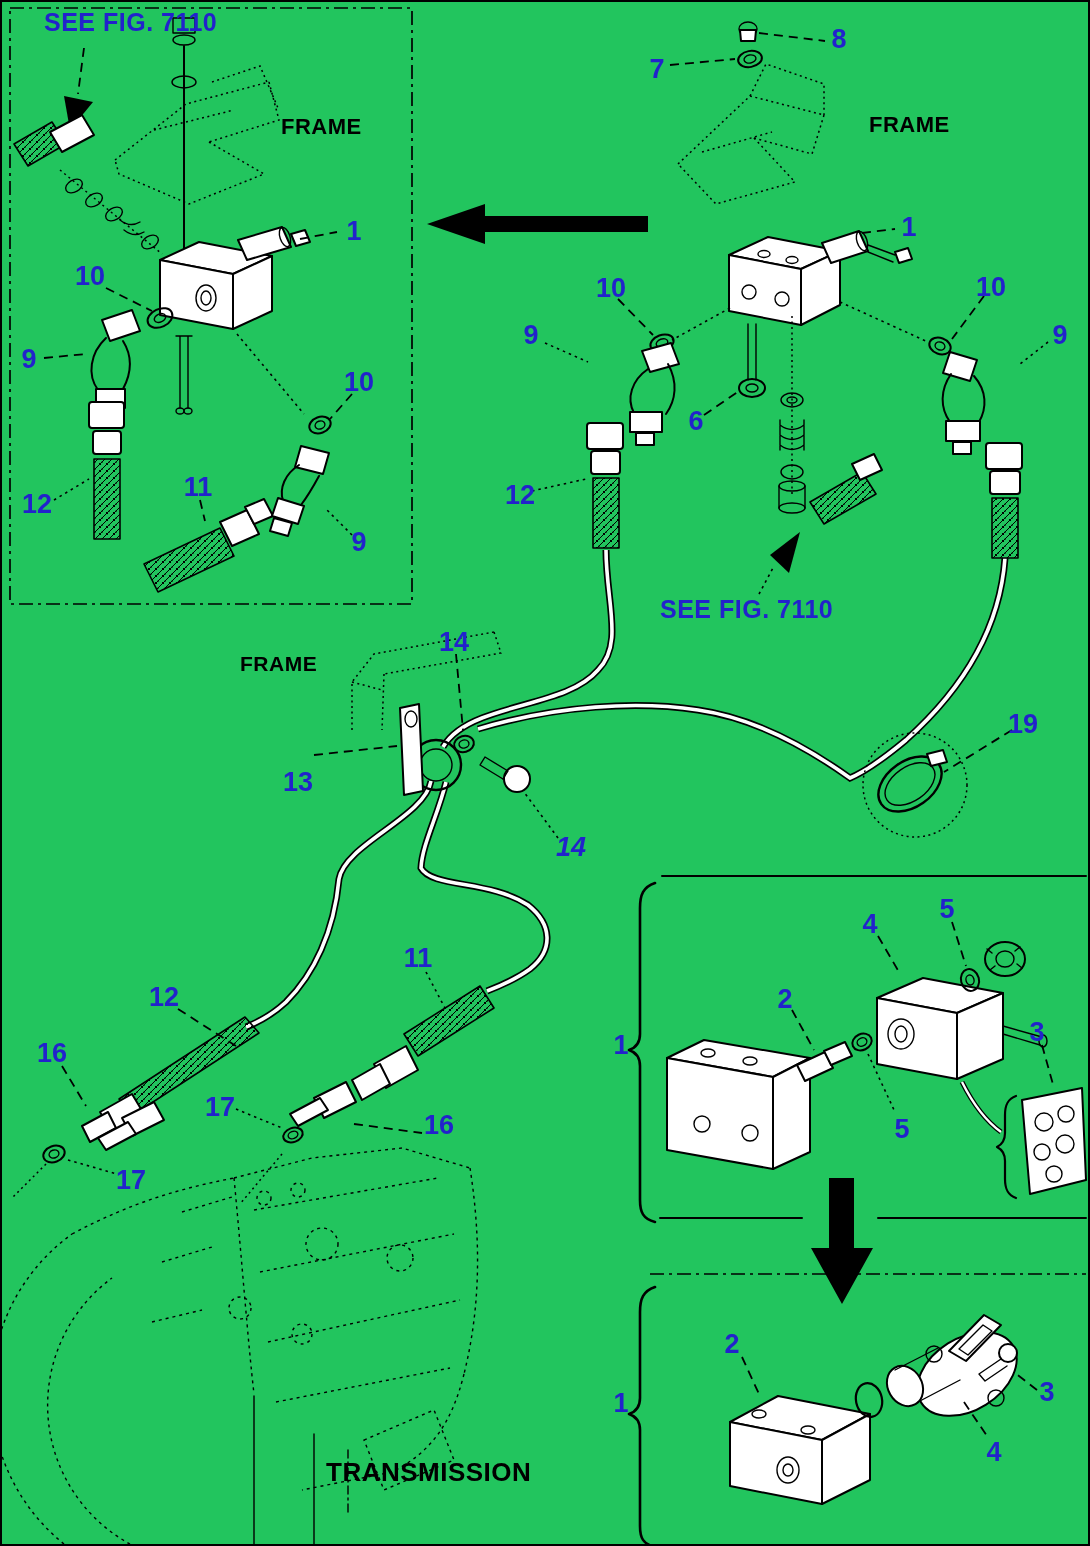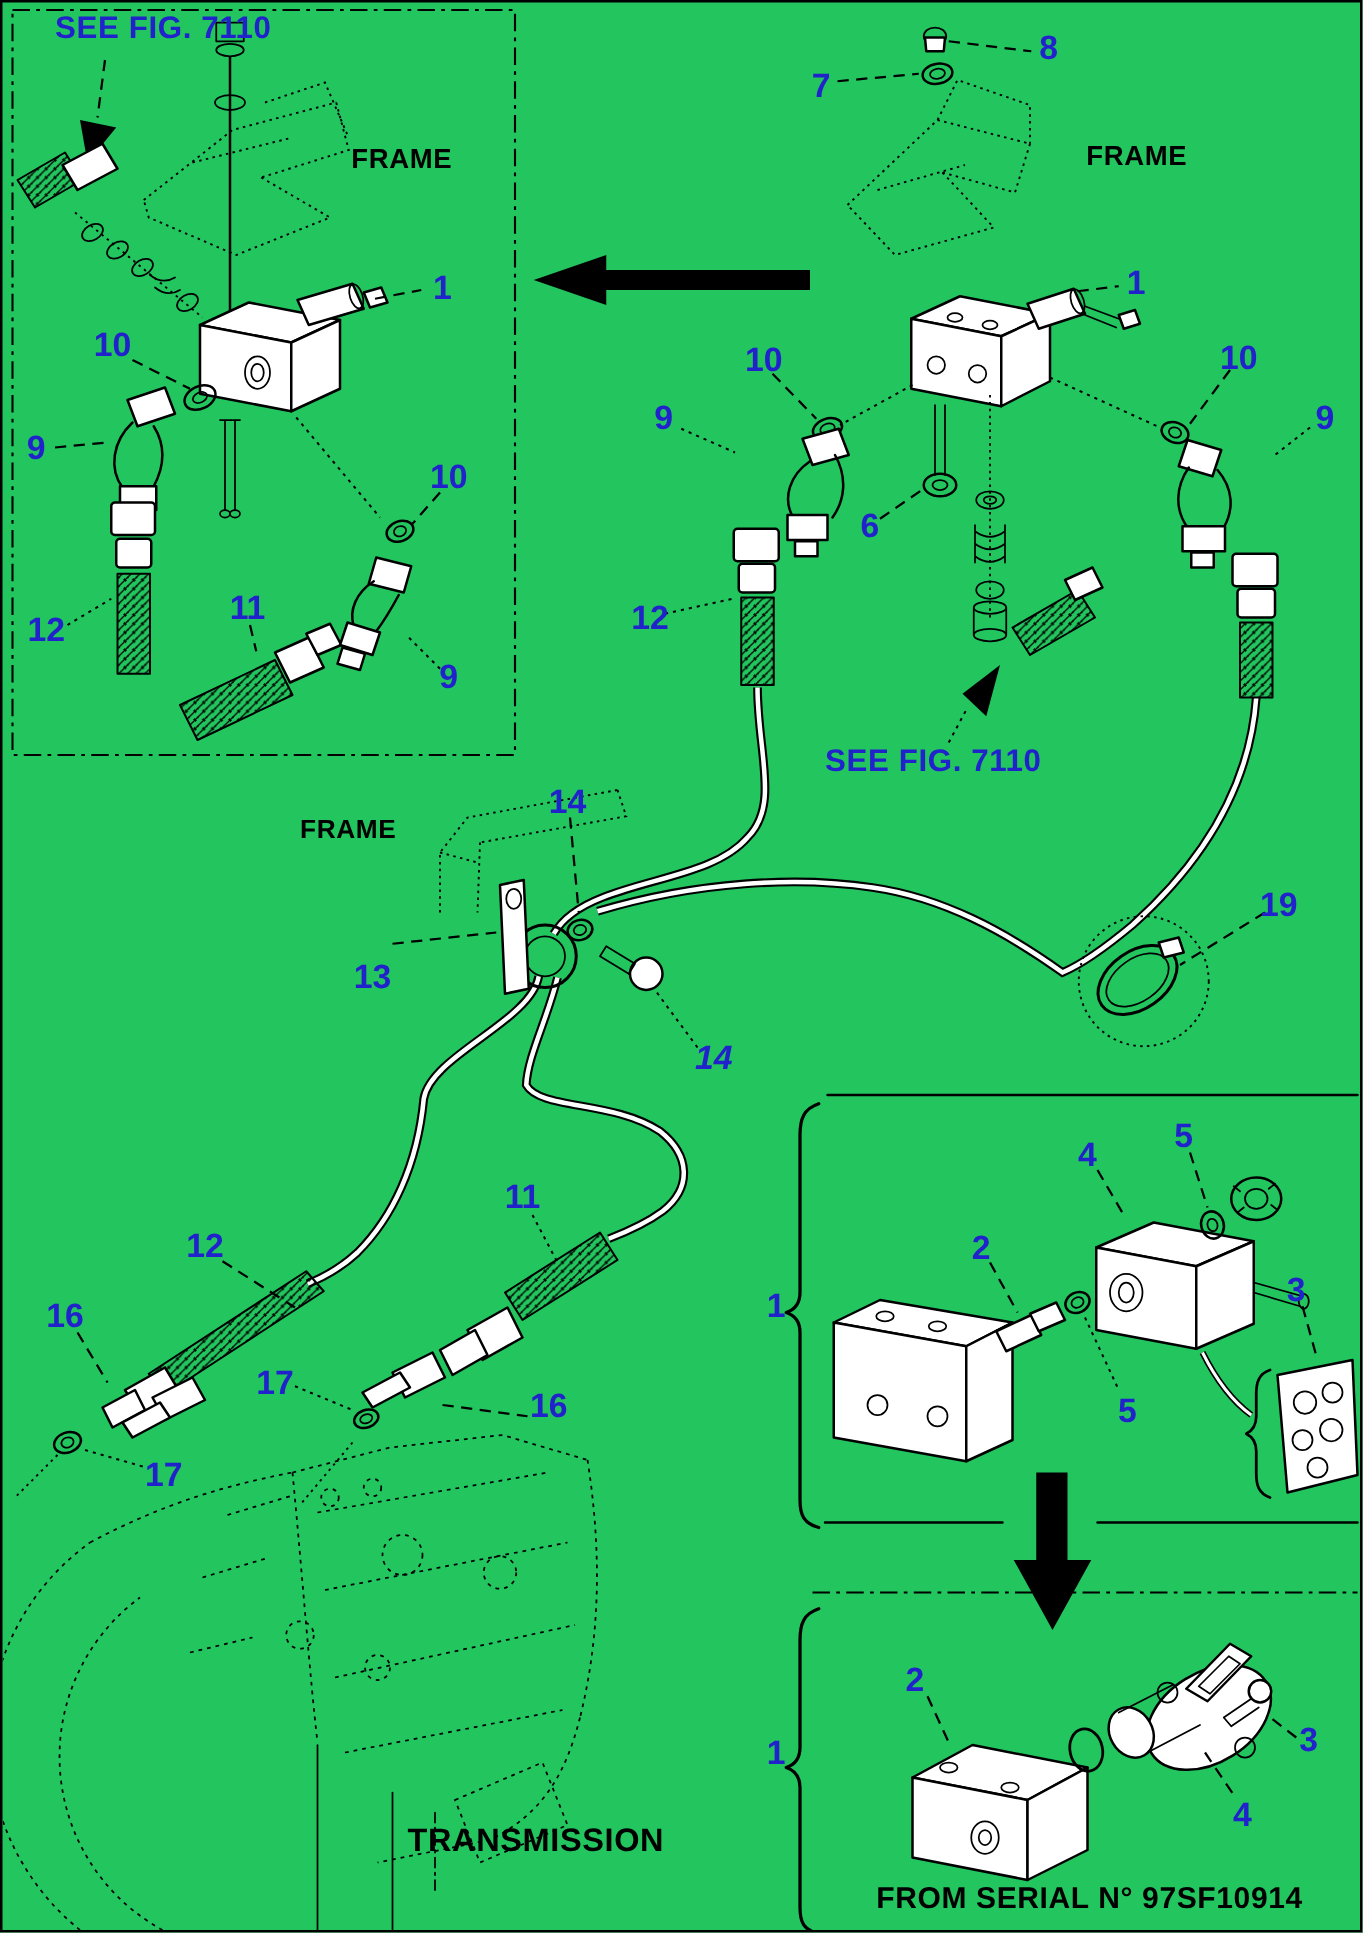--- a/index.html
+++ b/index.html
@@ -434,21 +434,20 @@
     <path class="dsh" d="M962,1400 L985,1434"></path>
   </g>
 </svg>
 
 <div class="txt blue lbl-see1">SEE FIG. 7110</div>
 <div class="txt lbl-frame-tl">FRAME</div>
 <div class="txt lbl-frame-tr">FRAME</div>
 <div class="txt lbl-frame-mid">FRAME</div>
 <div class="txt blue lbl-see2">SEE FIG. 7110</div>
 <div class="txt lbl-trans">TRANSMISSION</div>
-<div class="txt lbl-serial">FROM SERIAL N° 97SF10914</div>
 
 <div>
       <div class="callout" style="left: 352px; top: 229px;">1</div>
       <div class="callout" style="left: 88px; top: 274px;">10</div>
       <div class="callout" style="left: 27px; top: 357px;">9</div>
       <div class="callout" style="left: 357px; top: 380px;">10</div>
       <div class="callout" style="left: 196px; top: 485px;">11</div>
       <div class="callout" style="left: 35px; top: 502px;">12</div>
       <div class="callout" style="left: 357px; top: 540px;">9</div>
       <div class="callout" style="left: 655px; top: 67px;">7</div>

